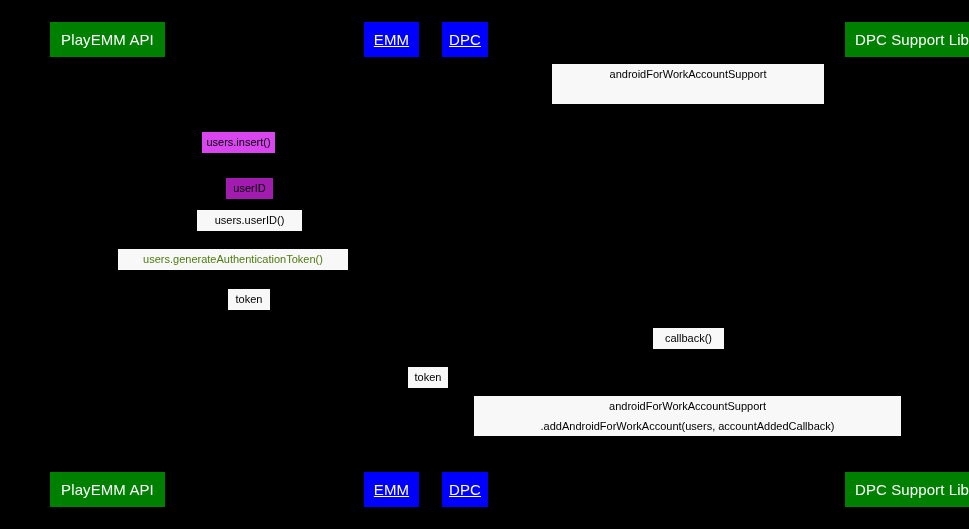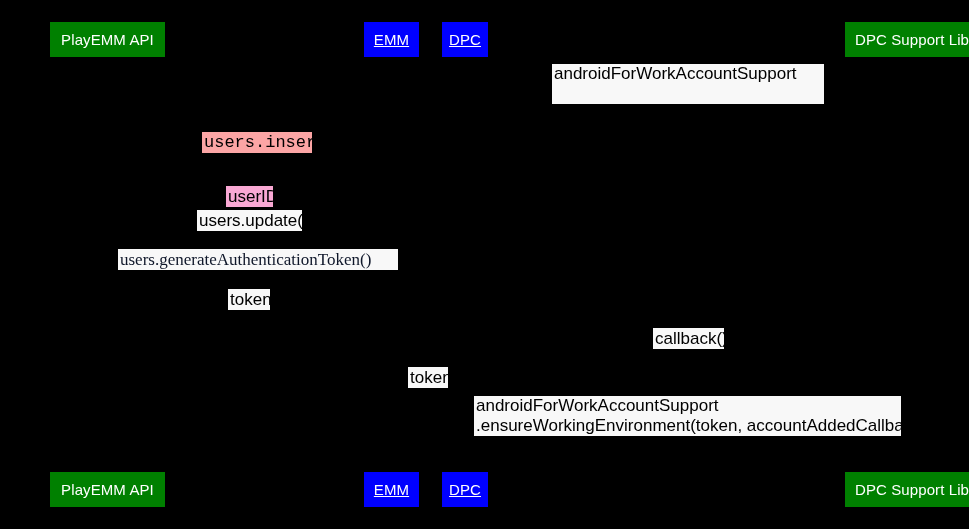--- a/index.html
+++ b/index.html
@@ -38,22 +38,23 @@
   }
   .actor.green { background: #008000; }
   .actor.blue  { background: #0000ff; text-decoration: underline; }
 
   
   .msg {
     position: absolute;
     box-sizing: border-box;
     background: #f8f8f8;
     color: #000000;
-    font-size: 17px;
+    font-size: 11px;
     line-height: 19px;
+    text-align: center;
     white-space: pre;
     padding: 1px 2px;
     user-select: none;
   }
   .msg .line { display: block; }
   .msg.two-line {
     line-height: 20px;
     padding: 0 2px;
   }
 </style>
@@ -63,21 +64,21 @@
 <div id="diagram" style="background: rgb(0, 0, 0);">
     <div class="actor green" style="left: 10px; top: 22px; width: 115px; height: 35px; background: rgb(0, 128, 0); color: rgb(255, 255, 255);">PlayEMM API</div>
     <div class="actor blue" style="left: 324px; top: 22px; width: 55px; height: 35px; background: rgb(0, 0, 255); color: rgb(255, 255, 255);">EMM</div>
     <div class="actor blue" style="left: 402px; top: 22px; width: 46px; height: 35px; background: rgb(0, 0, 255); color: rgb(255, 255, 255);">DPC</div>
     <div class="actor green" style="left: 805px; top: 22px; width: 134px; height: 35px; background: rgb(0, 128, 0); color: rgb(255, 255, 255);">DPC Support Lib</div>
     <div class="actor green" style="left: 10px; top: 472px; width: 115px; height: 35px; background: rgb(0, 128, 0); color: rgb(255, 255, 255);">PlayEMM API</div>
     <div class="actor blue" style="left: 324px; top: 472px; width: 55px; height: 35px; background: rgb(0, 0, 255); color: rgb(255, 255, 255);">EMM</div>
     <div class="actor blue" style="left: 402px; top: 472px; width: 46px; height: 35px; background: rgb(0, 0, 255); color: rgb(255, 255, 255);">DPC</div>
     <div class="actor green" style="left: 805px; top: 472px; width: 134px; height: 35px; background: rgb(0, 128, 0); color: rgb(255, 255, 255);">DPC Support Lib</div>
     <div class="msg two-line" style="left: 512px; top: 64px; width: 272px; height: 40px; background: rgb(248, 248, 248); color: rgb(0, 0, 0);"><span class="line">androidForWorkAccountSupport</span></div>
-    <div class="msg" style="left: 162px; top: 132px; width: 110px; height: 21px; background: #fca5a5; color: rgb(0, 0, 0); font-family: Liberation Mono, monospace;"><span class="line">users.insert()</span></div>
-    <div class="msg" style="left: 186px; top: 186px; width: 47px; height: 21px; background: #f9a8d4; color: rgb(0, 0, 0);"><span class="line">userID</span></div>
-    <div class="msg" style="left: 157px; top: 210px; width: 105px; height: 21px; background: rgb(248, 248, 248); color: rgb(0, 0, 0);"><span class="line">users.update()</span></div>
-    <div class="msg" style="left: 78px; top: 249px; width: 280px; height: 21px; background: rgb(248, 248, 248); color: #0f172a; font-family: Liberation Serif, serif;"><span class="line">users.generateAuthenticationToken()</span></div>
+    <div class="msg" style="left: 162px; top: 132px; width: 73px; height: 21px; background: #d946ef; color: rgb(0, 0, 0);"><span class="line">users.insert()</span></div>
+    <div class="msg" style="left: 186px; top: 178px; width: 47px; height: 21px; background: #a21caf; color: rgb(0, 0, 0);"><span class="line">userID</span></div>
+    <div class="msg" style="left: 157px; top: 210px; width: 105px; height: 21px; background: rgb(248, 248, 248); color: rgb(0, 0, 0);"><span class="line">users.userID()</span></div>
+    <div class="msg" style="left: 78px; top: 249px; width: 230px; height: 21px; background: rgb(248, 248, 248); color: #4d7c0f;"><span class="line">users.generateAuthenticationToken()</span></div>
     <div class="msg" style="left: 188px; top: 289px; width: 42px; height: 21px; background: rgb(248, 248, 248); color: rgb(0, 0, 0);"><span class="line">token</span></div>
     <div class="msg" style="left: 613px; top: 328px; width: 71px; height: 21px; background: rgb(248, 248, 248); color: rgb(0, 0, 0);"><span class="line">callback()</span></div>
     <div class="msg" style="left: 368px; top: 367px; width: 40px; height: 21px; background: rgb(248, 248, 248); color: rgb(0, 0, 0);"><span class="line">token</span></div>
-    <div class="msg two-line" style="left: 434px; top: 396px; width: 427px; height: 40px; background: rgb(248, 248, 248); color: rgb(0, 0, 0);"><span class="line">androidForWorkAccountSupport</span><span class="line">.ensureWorkingEnvironment(token, accountAddedCallback)</span></div>
+    <div class="msg two-line" style="left: 434px; top: 396px; width: 427px; height: 40px; background: rgb(248, 248, 248); color: rgb(0, 0, 0);"><span class="line">androidForWorkAccountSupport</span><span class="line">.addAndroidForWorkAccount(users, accountAddedCallback)</span></div>
   </div>
 
 </body></html>

